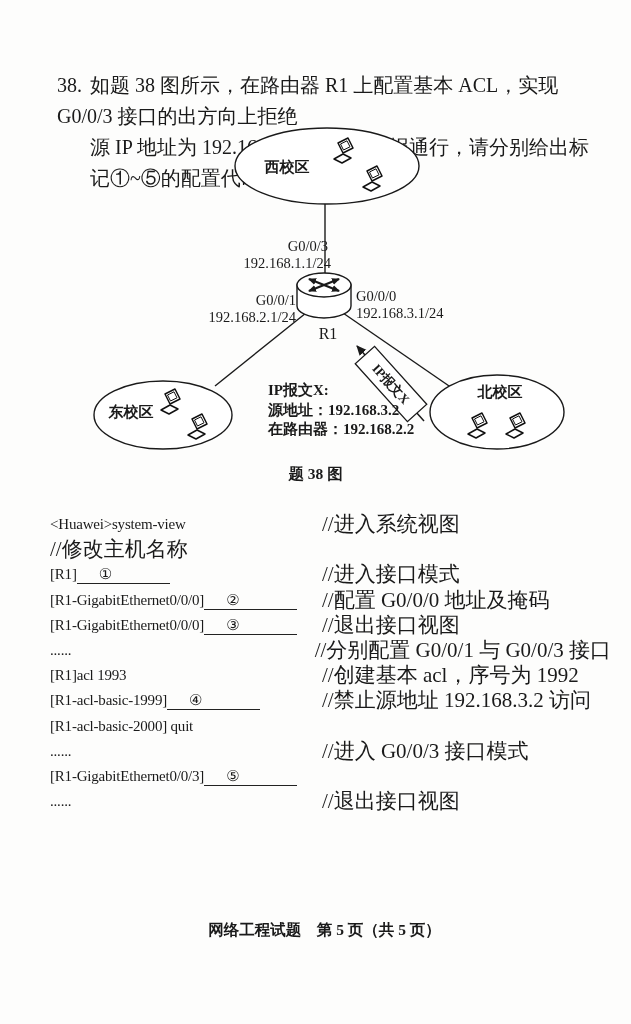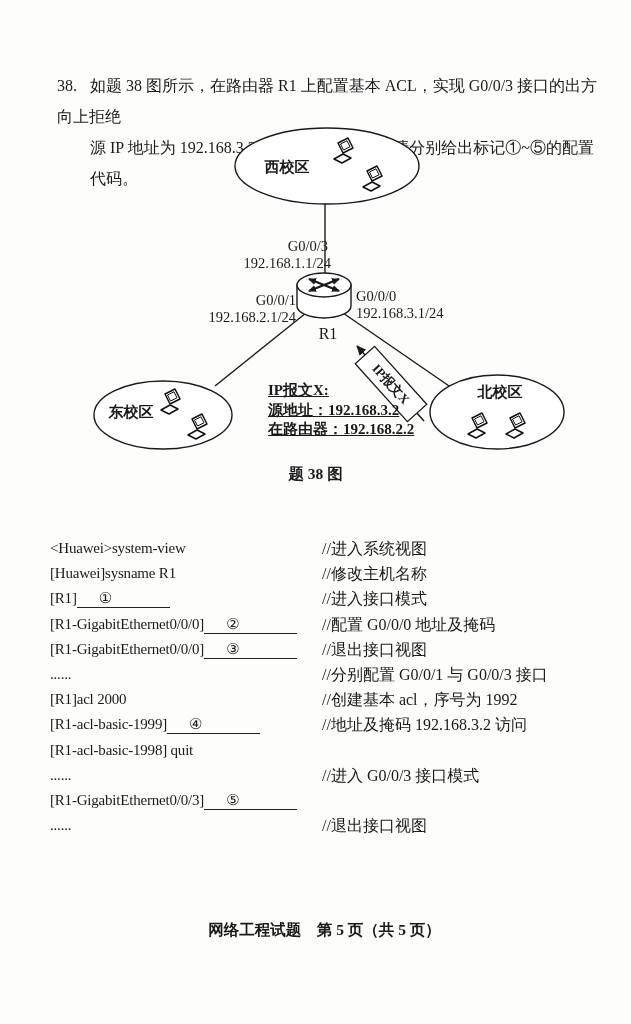--- a/index.html
+++ b/index.html
@@ -3,43 +3,43 @@
 <meta charset="utf-8">
 <style>
   html,body { margin:0; padding:0; background:#d8d8d8; }
   .page {
     position:relative; width:631px; height:1024px; margin:0 auto;
     background:#fdfdfc; overflow:hidden; color:#1a1a1a;
     font-family:"Liberation Serif","DejaVu Serif",serif;
   }
   
   .question { position:absolute; top:70px; left:57px; width:550px;
-    font-size:16px; line-height:31px; }
+    font-size:20px; line-height:31px; }
   .q-num { display:inline-block; width:33px; }
   .q-line2 { padding-left:33px; }
   
   .diagram-svg { position:absolute; top:0; left:0; pointer-events:none; }
   .diagram-svg text { font-family:"Liberation Serif","DejaVu Serif",serif; fill:#1a1a1a; }
   .shape { fill:#ffffff; stroke:#1a1a1a; stroke-width:1.4; }
   .link  { stroke:#1a1a1a; stroke-width:1.4; fill:none; }
   .campus-label { font-size:15px; font-weight:600; }
   .if-label { font-size:14.5px; }
   .router-label { font-size:16px; }
   .pkt-box-label { font-size:13px; font-weight:600; }
   
   .packet-info { position:absolute; left:268px; top:381px; font-size:15px;
-    font-weight:600; line-height:19.5px; white-space:nowrap;text-decoration:underline; }
+    font-weight:600; line-height:19.5px; white-space:nowrap; }
   
   .fig-caption { position:absolute; top:464px; left:0; width:631px;
     text-align:center; font-size:15.5px; font-weight:600; }
   
-  .code { position:absolute; top:512px; left:50px; right:20px;margin-top:24px; }
+  .code { position:absolute; top:512px; left:50px; right:20px; }
   .code-row { display:flex; height:25.2px; line-height:25.2px; white-space:nowrap; }
   .cmd { width:272px; font-size:15px; letter-spacing:-0.2px; }
-  .cmt { flex:1; font-size:16px; }
+  .cmt { flex:1; font-size:21px; }
   .blank { display:inline-block; min-width:93px; padding-left:22px;
     border-bottom:1.2px solid #222; line-height:19px; height:19px;
     font-size:15px; box-sizing:border-box; }
   .blank:empty { display:none; }
   
   .footer { position:absolute; top:920px; left:0; width:631px; text-align:center;
     font-size:15.5px; font-weight:600; text-indent:18px; }
 </style>
 </head>
 <body>
@@ -118,21 +118,20 @@
   <div class="fig-caption">题 38 图</div>
 
   <div class="code">
 
     <div class="code-row">
       <div class="cmd"><span>&lt;Huawei&gt;system-view</span></div>
       <div class="cmt">//进入系统视图</div>
     </div>
 
     <div class="code-row">
-      <div class="cmd"><span>[Huawei]sysname R1</span></div>
       <div class="cmt">//修改主机名称</div>
     </div>
 
     <div class="code-row">
       <div class="cmd"><span>[R1]</span><span class="blank">①</span></div>
       <div class="cmt">//进入接口模式</div>
     </div>
 
     <div class="code-row">
       <div class="cmd"><span>[R1-GigabitEthernet0/0/0]</span><span class="blank">②</span></div>
@@ -143,31 +142,31 @@
       <div class="cmd"><span>[R1-GigabitEthernet0/0/0]</span><span class="blank">③</span></div>
       <div class="cmt">//退出接口视图</div>
     </div>
 
     <div class="code-row">
       <div class="cmd"><span>......</span></div>
       <div class="cmt">//分别配置 G0/0/1 与 G0/0/3 接口</div>
     </div>
 
     <div class="code-row">
-      <div class="cmd"><span>[R1]acl 2000</span></div>
+      <div class="cmd"><span>[R1]acl 1993</span></div>
       <div class="cmt">//创建基本 acl，序号为 1992</div>
     </div>
 
     <div class="code-row">
       <div class="cmd"><span>[R1-acl-basic-1999]</span><span class="blank">④</span></div>
-      <div class="cmt">//地址及掩码 192.168.3.2 访问</div>
+      <div class="cmt">//禁止源地址 192.168.3.2 访问</div>
     </div>
 
     <div class="code-row">
-      <div class="cmd"><span>[R1-acl-basic-1998] quit</span></div>
+      <div class="cmd"><span>[R1-acl-basic-2000] quit</span></div>
     </div>
 
     <div class="code-row">
       <div class="cmd"><span>......</span></div>
       <div class="cmt">//进入 G0/0/3 接口模式</div>
     </div>
 
     <div class="code-row">
       <div class="cmd"><span>[R1-GigabitEthernet0/0/3]</span><span class="blank">⑤</span></div>
     </div>

